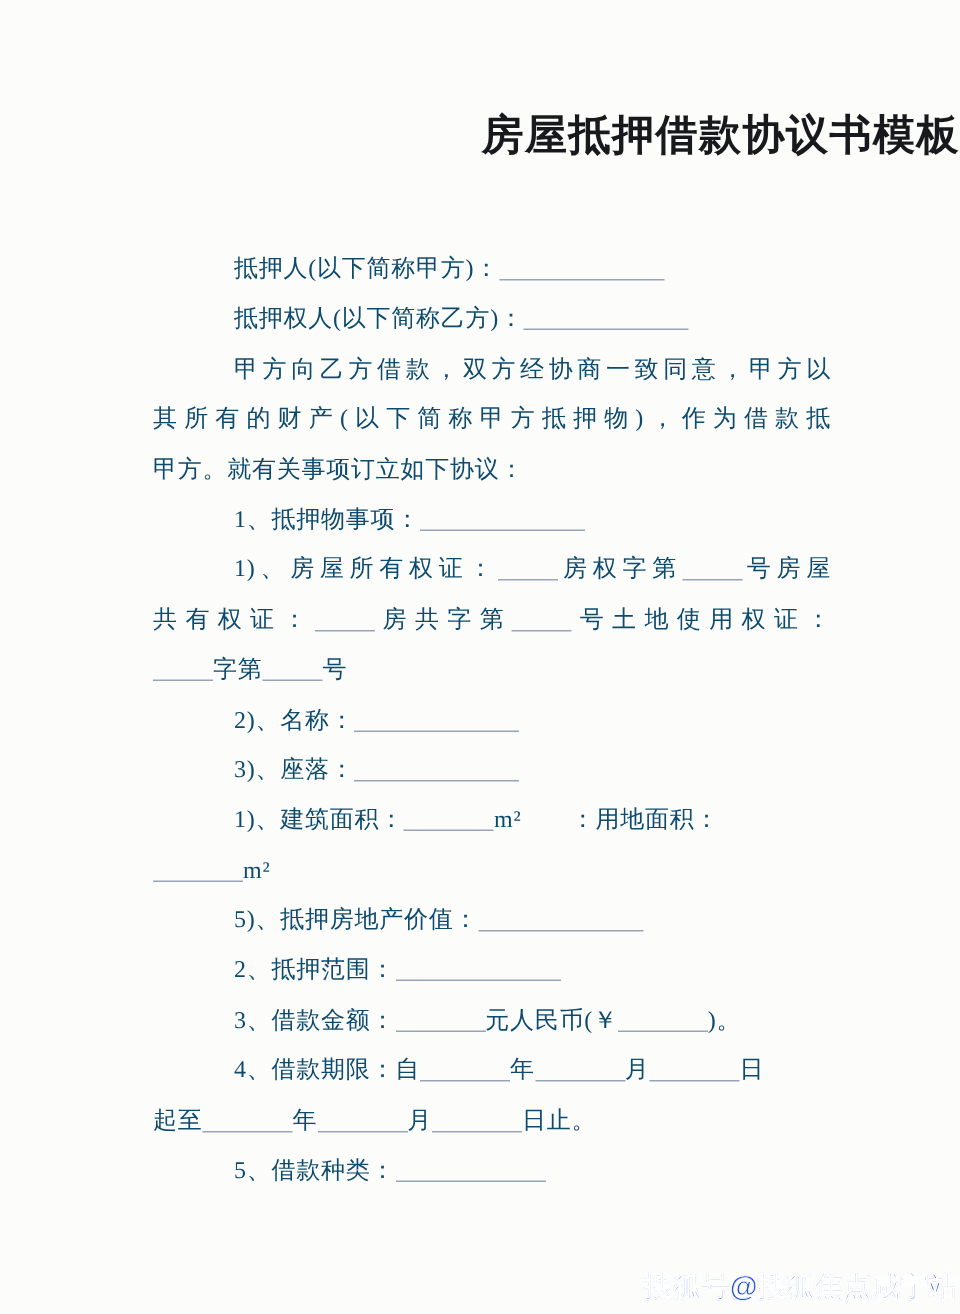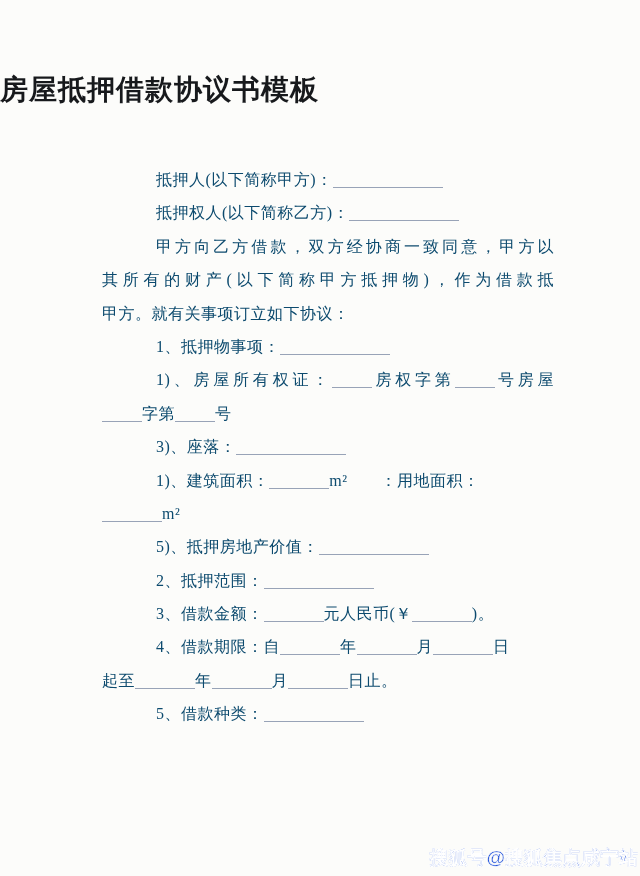--- a/index.html
+++ b/index.html
@@ -14,21 +14,21 @@
     background: #fcfcfa;
     overflow: hidden;
     font-family: "Liberation Serif", "DejaVu Serif", serif;
   }
   .doc-title {
     position: absolute;
     top: 70px;
     left: 0;
     width: 640px;
     margin: 0;
-    text-align: left;
+    text-align: right;
     font-family: "Liberation Sans", "DejaVu Sans", sans-serif;
     font-size: 28px;
     line-height: 40px;
     font-weight: 700;
     letter-spacing: 1px;
     color: #17191c;
   }
   .doc-body {
     position: absolute;
     top: 163px;
@@ -77,21 +77,23 @@
   <h1 class="doc-title">房屋抵押借款协议书模板</h1>
 
   <div class="doc-body">
       <p class="line ind"><span>抵押人(以下简称甲方)：</span><span class="blank" style="width: 110px;"></span></p>
       <p class="line ind"><span>抵押权人(以下简称乙方)：</span><span class="blank" style="width: 110px;"></span></p>
       <p class="line ind jl"><span>甲方向乙方借款，双方经协商一致同意，甲方以</span></p>
       <p class="line jl"><span>其所有的财产(以下简称甲方抵押物)，作为借款抵</span></p>
       <p class="line"><span>甲方。就有关事项订立如下协议：</span></p>
       <p class="line ind"><span>1、抵押物事项：</span><span class="blank" style="width: 110px;"></span></p>
       <p class="line ind jl"><span>1)、房屋所有权证：</span><span class="blank" style="width: 40px;"></span><span>房权字第</span><span class="blank" style="width: 40px;"></span><span>号房屋</span></p>
+      <p class="line jl"><span>共有权证：</span><span class="blank" style="width: 40px;"></span><span>房共字第</span><span class="blank" style="width: 40px;"></span><span>号土地使用权证：</span></p>
       <p class="line"><span class="blank" style="width: 40px;"></span><span>字第</span><span class="blank" style="width: 40px;"></span><span>号</span></p>
+      <p class="line ind"><span>2)、名称：</span><span class="blank" style="width: 110px;"></span></p>
       <p class="line ind"><span>3)、座落：</span><span class="blank" style="width: 110px;"></span></p>
       <p class="line ind"><span>1)、建筑面积：</span><span class="blank" style="width: 60px;"></span><span>m²　　：用地面积：</span></p>
       <p class="line"><span class="blank" style="width: 60px;"></span><span>m²</span></p>
       <p class="line ind"><span>5)、抵押房地产价值：</span><span class="blank" style="width: 110px;"></span></p>
       <p class="line ind"><span>2、抵押范围：</span><span class="blank" style="width: 110px;"></span></p>
       <p class="line ind"><span>3、借款金额：</span><span class="blank" style="width: 60px;"></span><span>元人民币(￥</span><span class="blank" style="width: 60px;"></span><span>)。</span></p>
       <p class="line ind"><span>4、借款期限：自</span><span class="blank" style="width: 60px;"></span><span>年</span><span class="blank" style="width: 60px;"></span><span>月</span><span class="blank" style="width: 60px;"></span><span>日</span></p>
       <p class="line"><span>起至</span><span class="blank" style="width: 60px;"></span><span>年</span><span class="blank" style="width: 60px;"></span><span>月</span><span class="blank" style="width: 60px;"></span><span>日止。</span></p>
       <p class="line ind"><span>5、借款种类：</span><span class="blank" style="width: 100px;"></span></p>
     </div>

